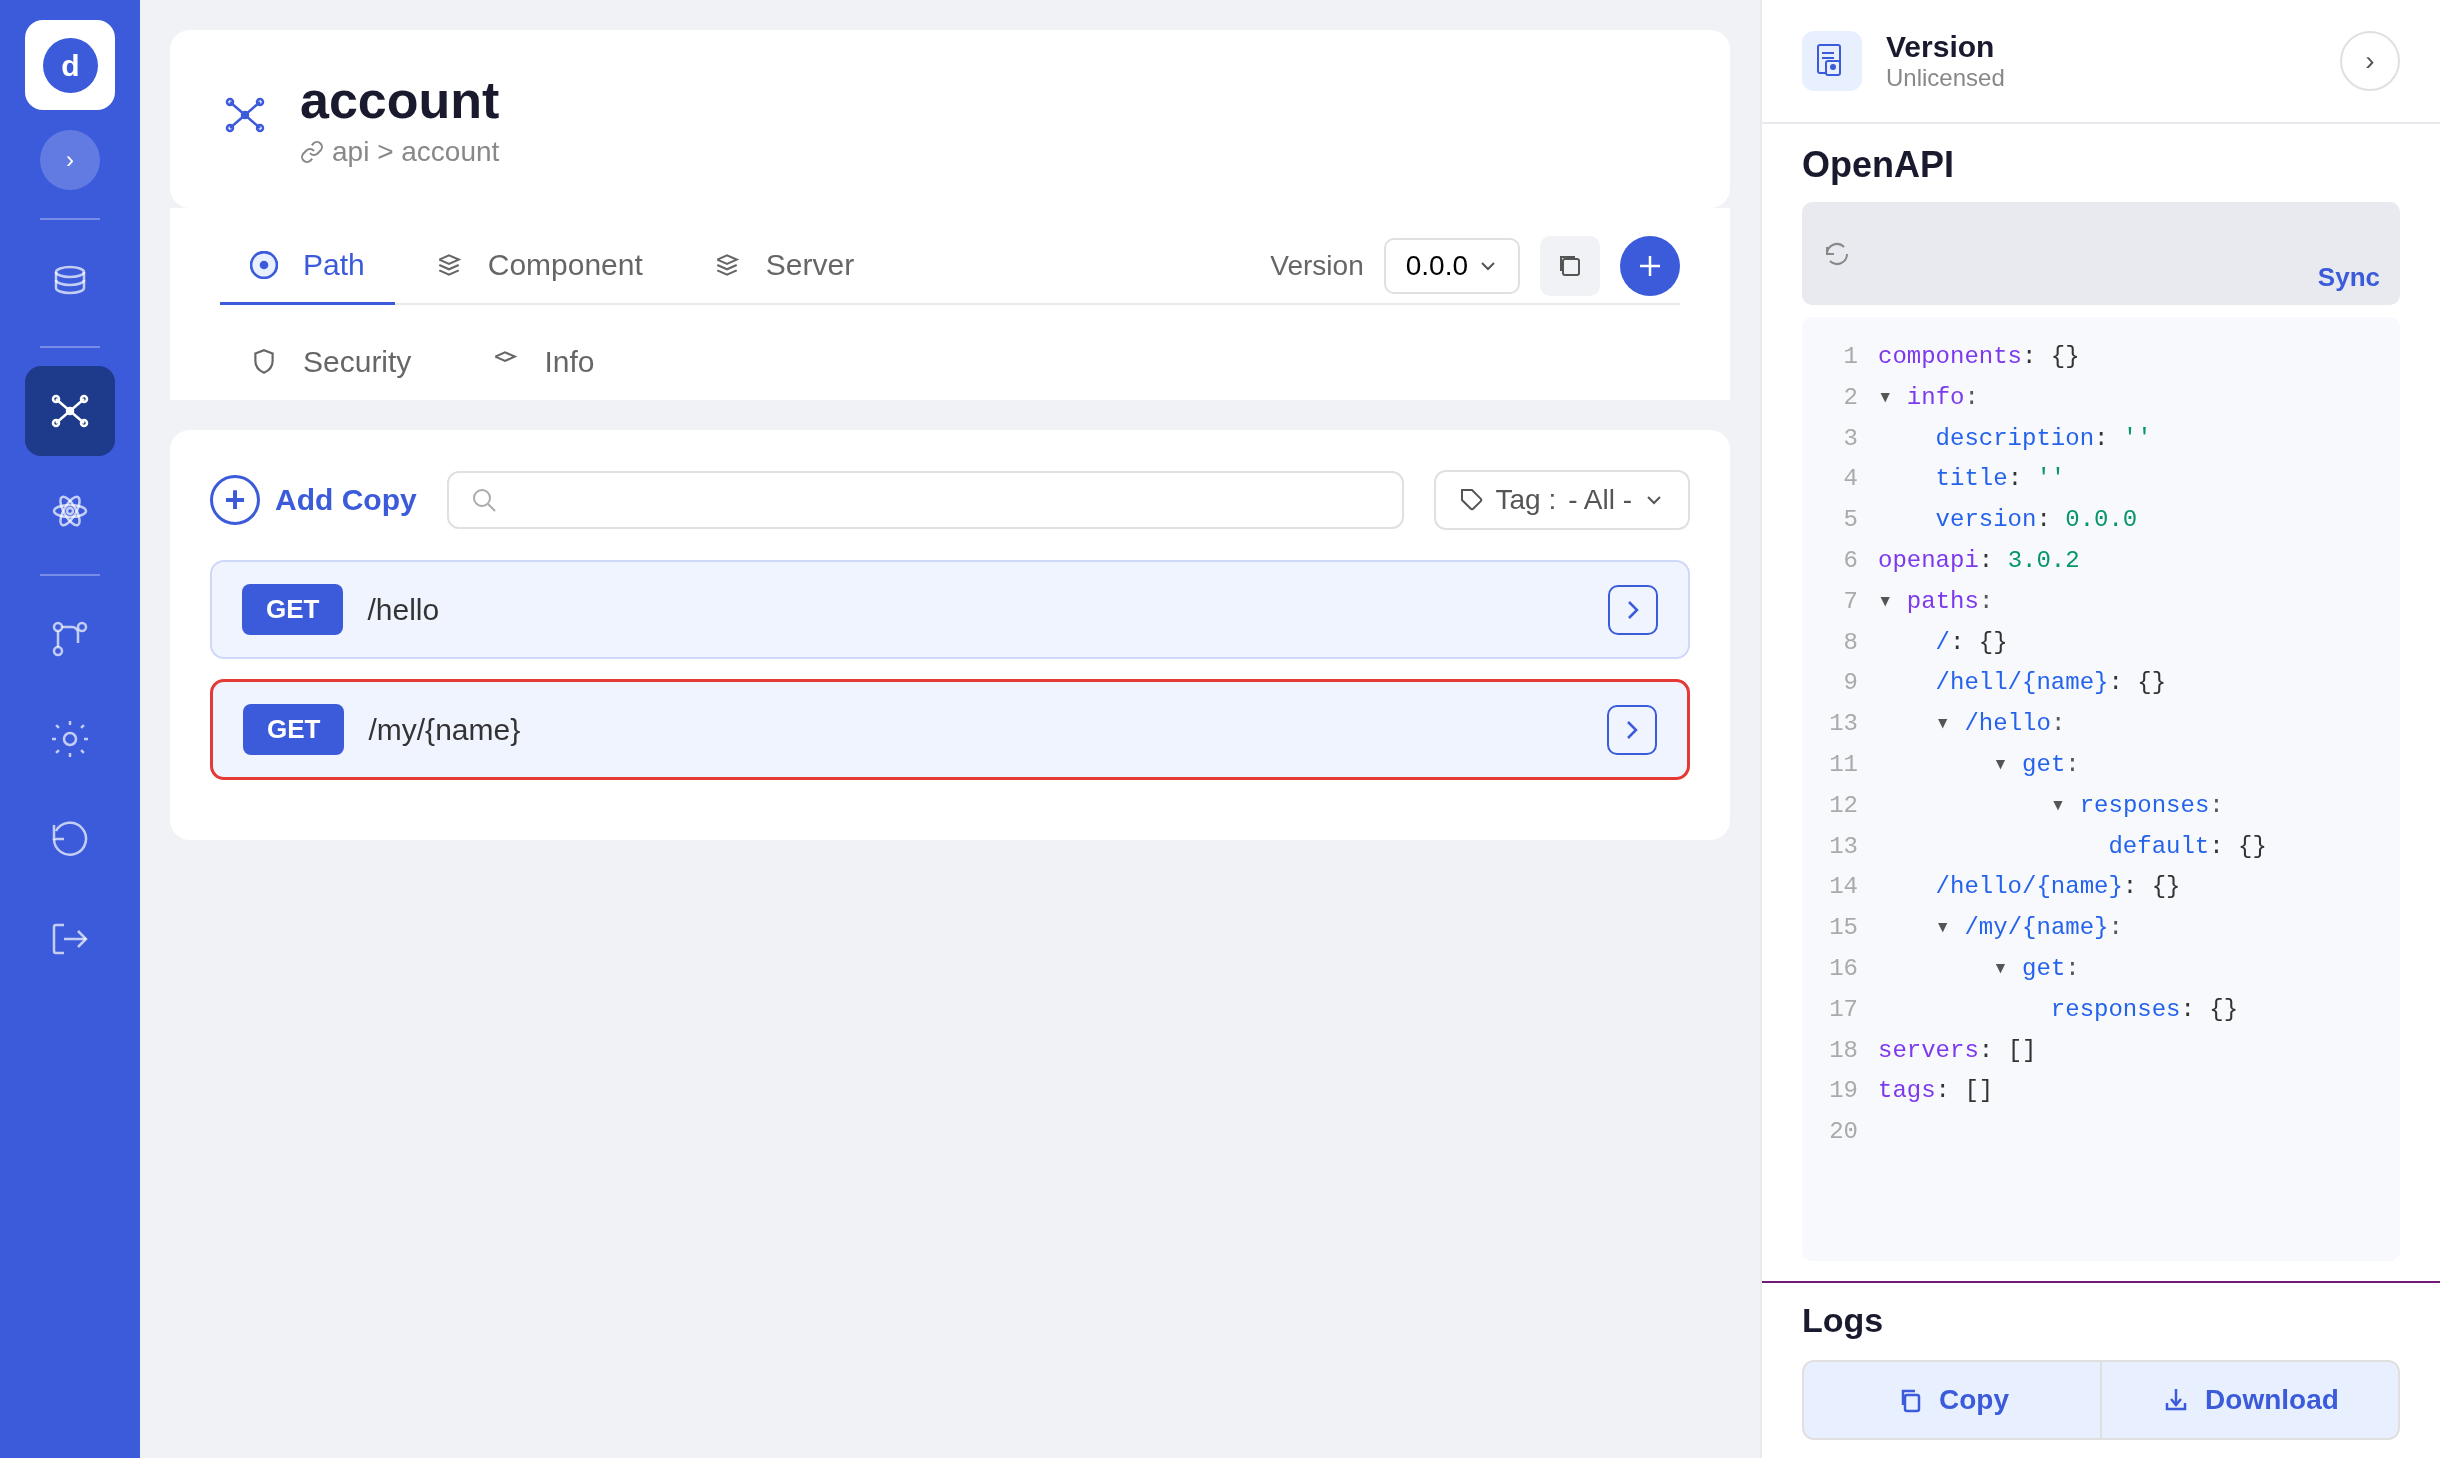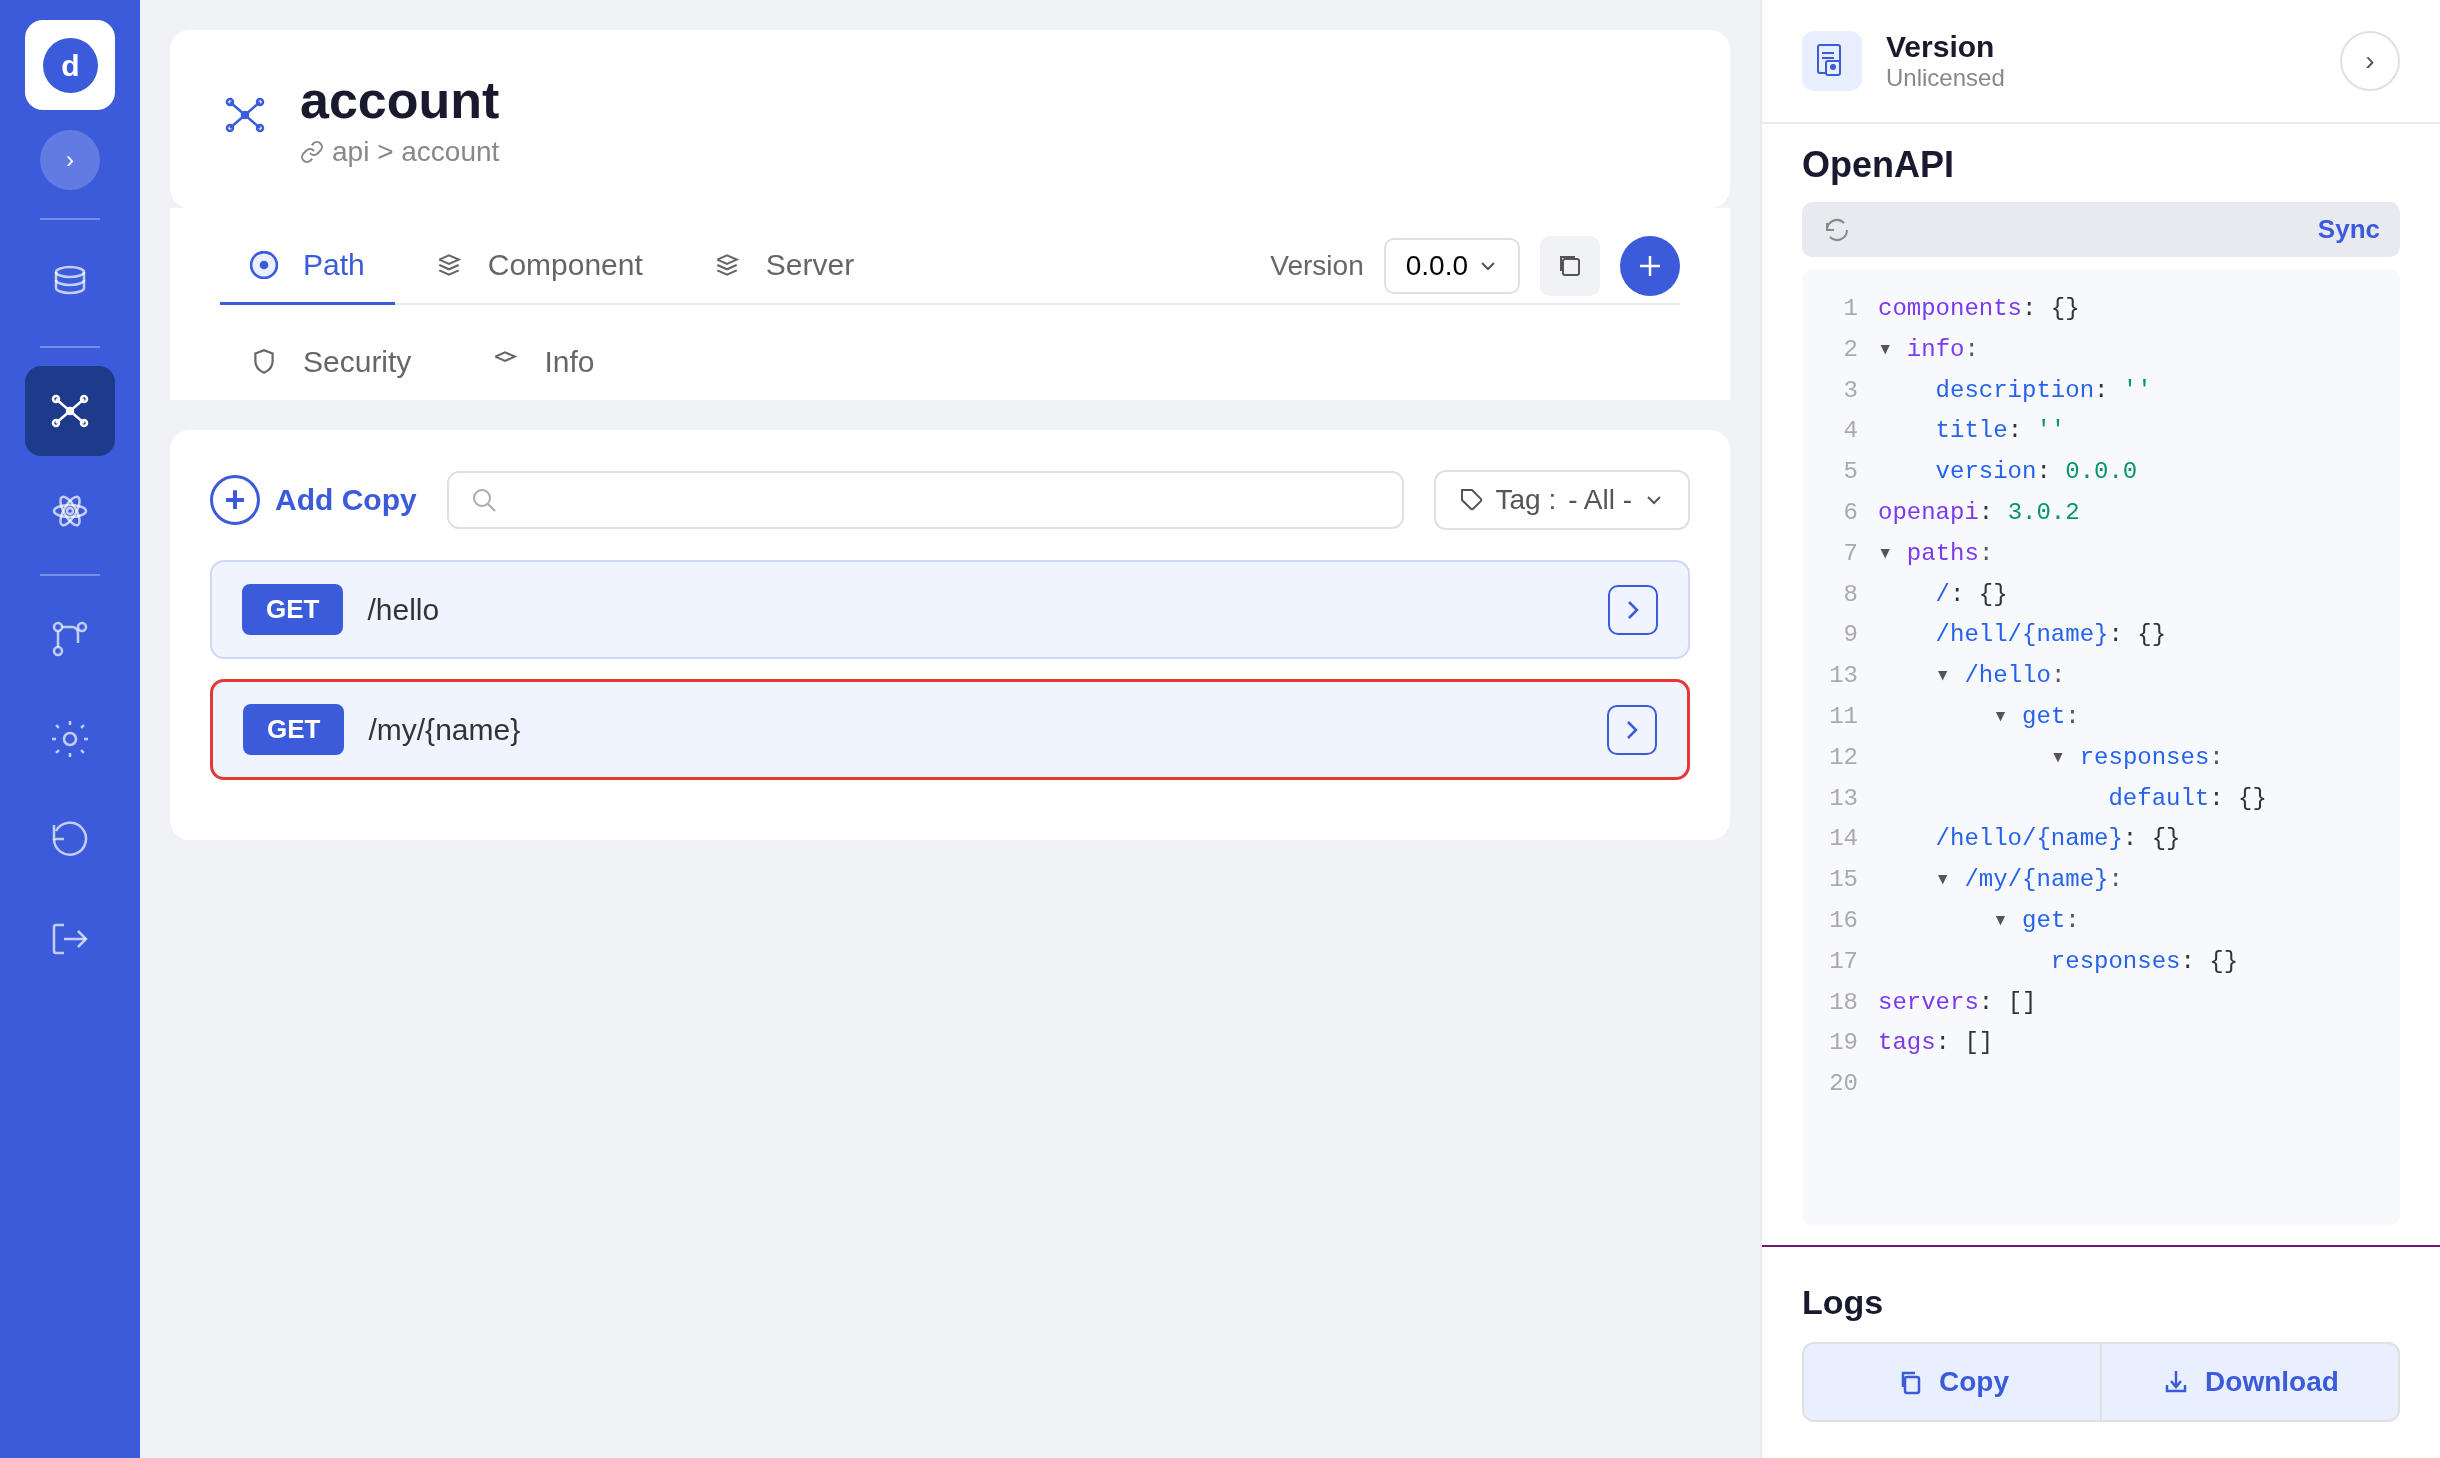--- a/index.html
+++ b/index.html
@@ -359,20 +359,21 @@
       display: flex;
       align-items: center;
       justify-content: space-between;
       margin-bottom: 12px;
     }
     .sync-btn {
       font-size: 26px;
       color: #3b5bdb;
       font-weight: 600;
       cursor: pointer;
+      margin-top: 48px;
     }
     .code-view {
       background: #f8f9fc;
       border-radius: 10px;
       padding: 20px;
       font-family: 'Courier New', monospace;
       font-size: 24px;
       line-height: 1.7;
       overflow-y: auto;
       flex: 1;
@@ -388,21 +389,21 @@
       user-select: none;
     }
     .code-content { color: #333; }
     .kw-purple { color: #7c3aed; }
     .kw-blue { color: #2563eb; }
     .kw-green { color: #059669; }
     .kw-collapse { color: #555; cursor: pointer; }
 
     
     .logs-section {
-      padding: 36px 40px;
+      padding: 18px 40px;
     }
     .logs-title { font-size: 34px; font-weight: 700; color: #1a1a2e; margin-bottom: 20px; }
     .logs-buttons {
       display: flex;
       gap: 0;
     }
     .logs-btn {
       flex: 1;
       display: flex;
       align-items: center;

